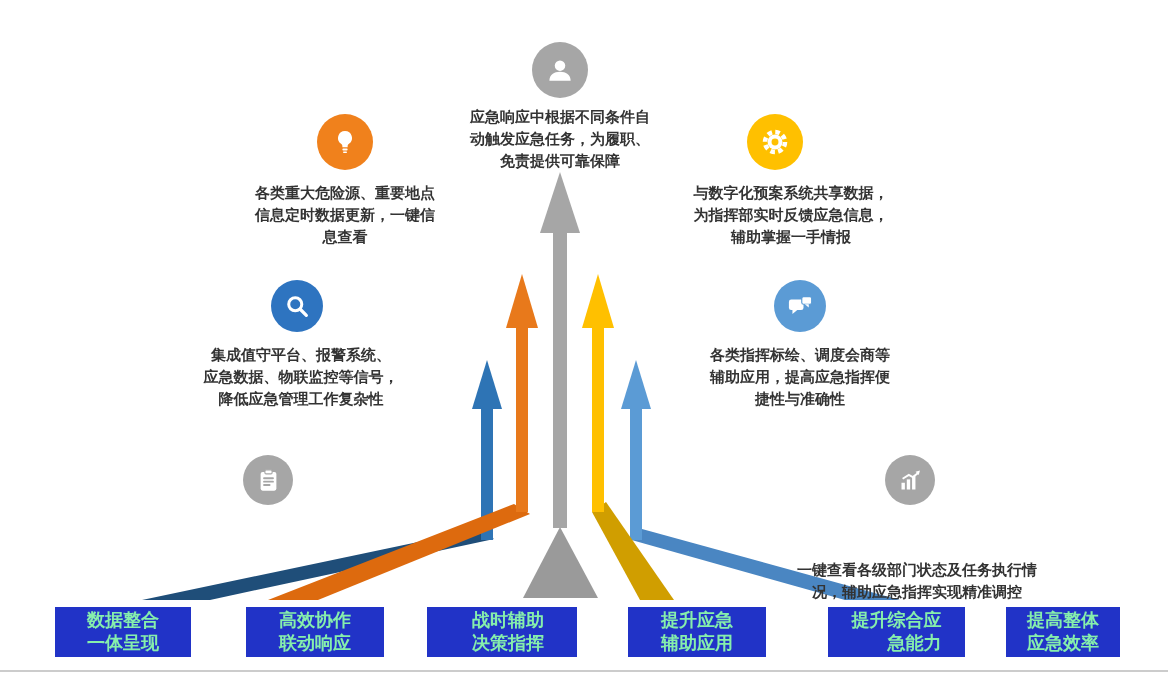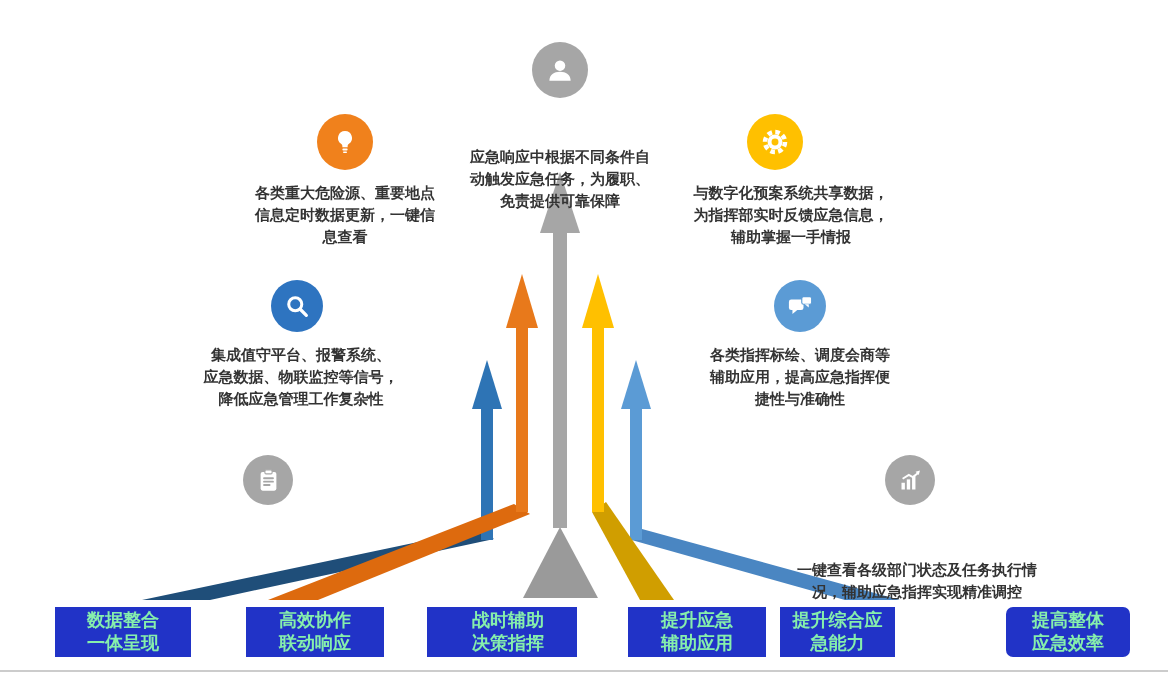--- a/index.html
+++ b/index.html
@@ -27,34 +27,34 @@
   .divider{position:absolute;left:0;top:670px;width:1168px;height:2px;background:#CCCCCC;z-index:0;}
 
   .badge-user{left:532px;top:42px;width:56px;height:56px;}
   .badge-bulb{left:317px;top:114px;width:56px;height:56px;}
   .badge-gear{left:747px;top:114px;width:56px;height:56px;}
   .badge-search{left:271px;top:280px;width:52px;height:52px;}
   .badge-chat{left:774px;top:280px;width:52px;height:52px;}
   .badge-clip{left:243px;top:455px;width:50px;height:50px;}
   .badge-chart{left:885px;top:455px;width:50px;height:50px;}
 
-  .t-top{left:438px;top:106px;width:244px;margin-top:40px;}
+  .t-top{left:438px;top:106px;width:244px;}
   .t-bulb{left:223px;top:182px;width:244px;}
   .t-gear{left:662px;top:182px;width:258px;}
   .t-search{left:178px;top:344px;width:246px;}
   .t-chat{left:678px;top:344px;width:244px;}
   .t-clip{left:138px;top:512px;width:268px;}
   .t-chart{left:752px;top:512px;width:330px;margin-top:47px;}
 
   .b1{left:55px;width:136px;}
   .b2{left:246px;width:138px;}
   .b3{left:427px;width:138px;padding-left:12px;}
   .b4{left:628px;width:138px;}
-  .b5{left:780px;width:115px;}
-  .b6{left:1006px;width:124px;border-radius:7px;}
+  .b5{left:828px;width:137px;text-align:right;}
+  .b6{left:1006px;width:114px;}
 </style>
 </head>
 <body>
 
 <div class="canvas">
 
   <svg class="arrows" width="1168" height="674" viewBox="0 0 1168 674">
 
     <polygon fill="#1F4E79" points="480,529 494,539 210,600 142,600"></polygon>
     <rect fill="#2E74B5" x="481" y="403" width="12" height="137"></rect>

